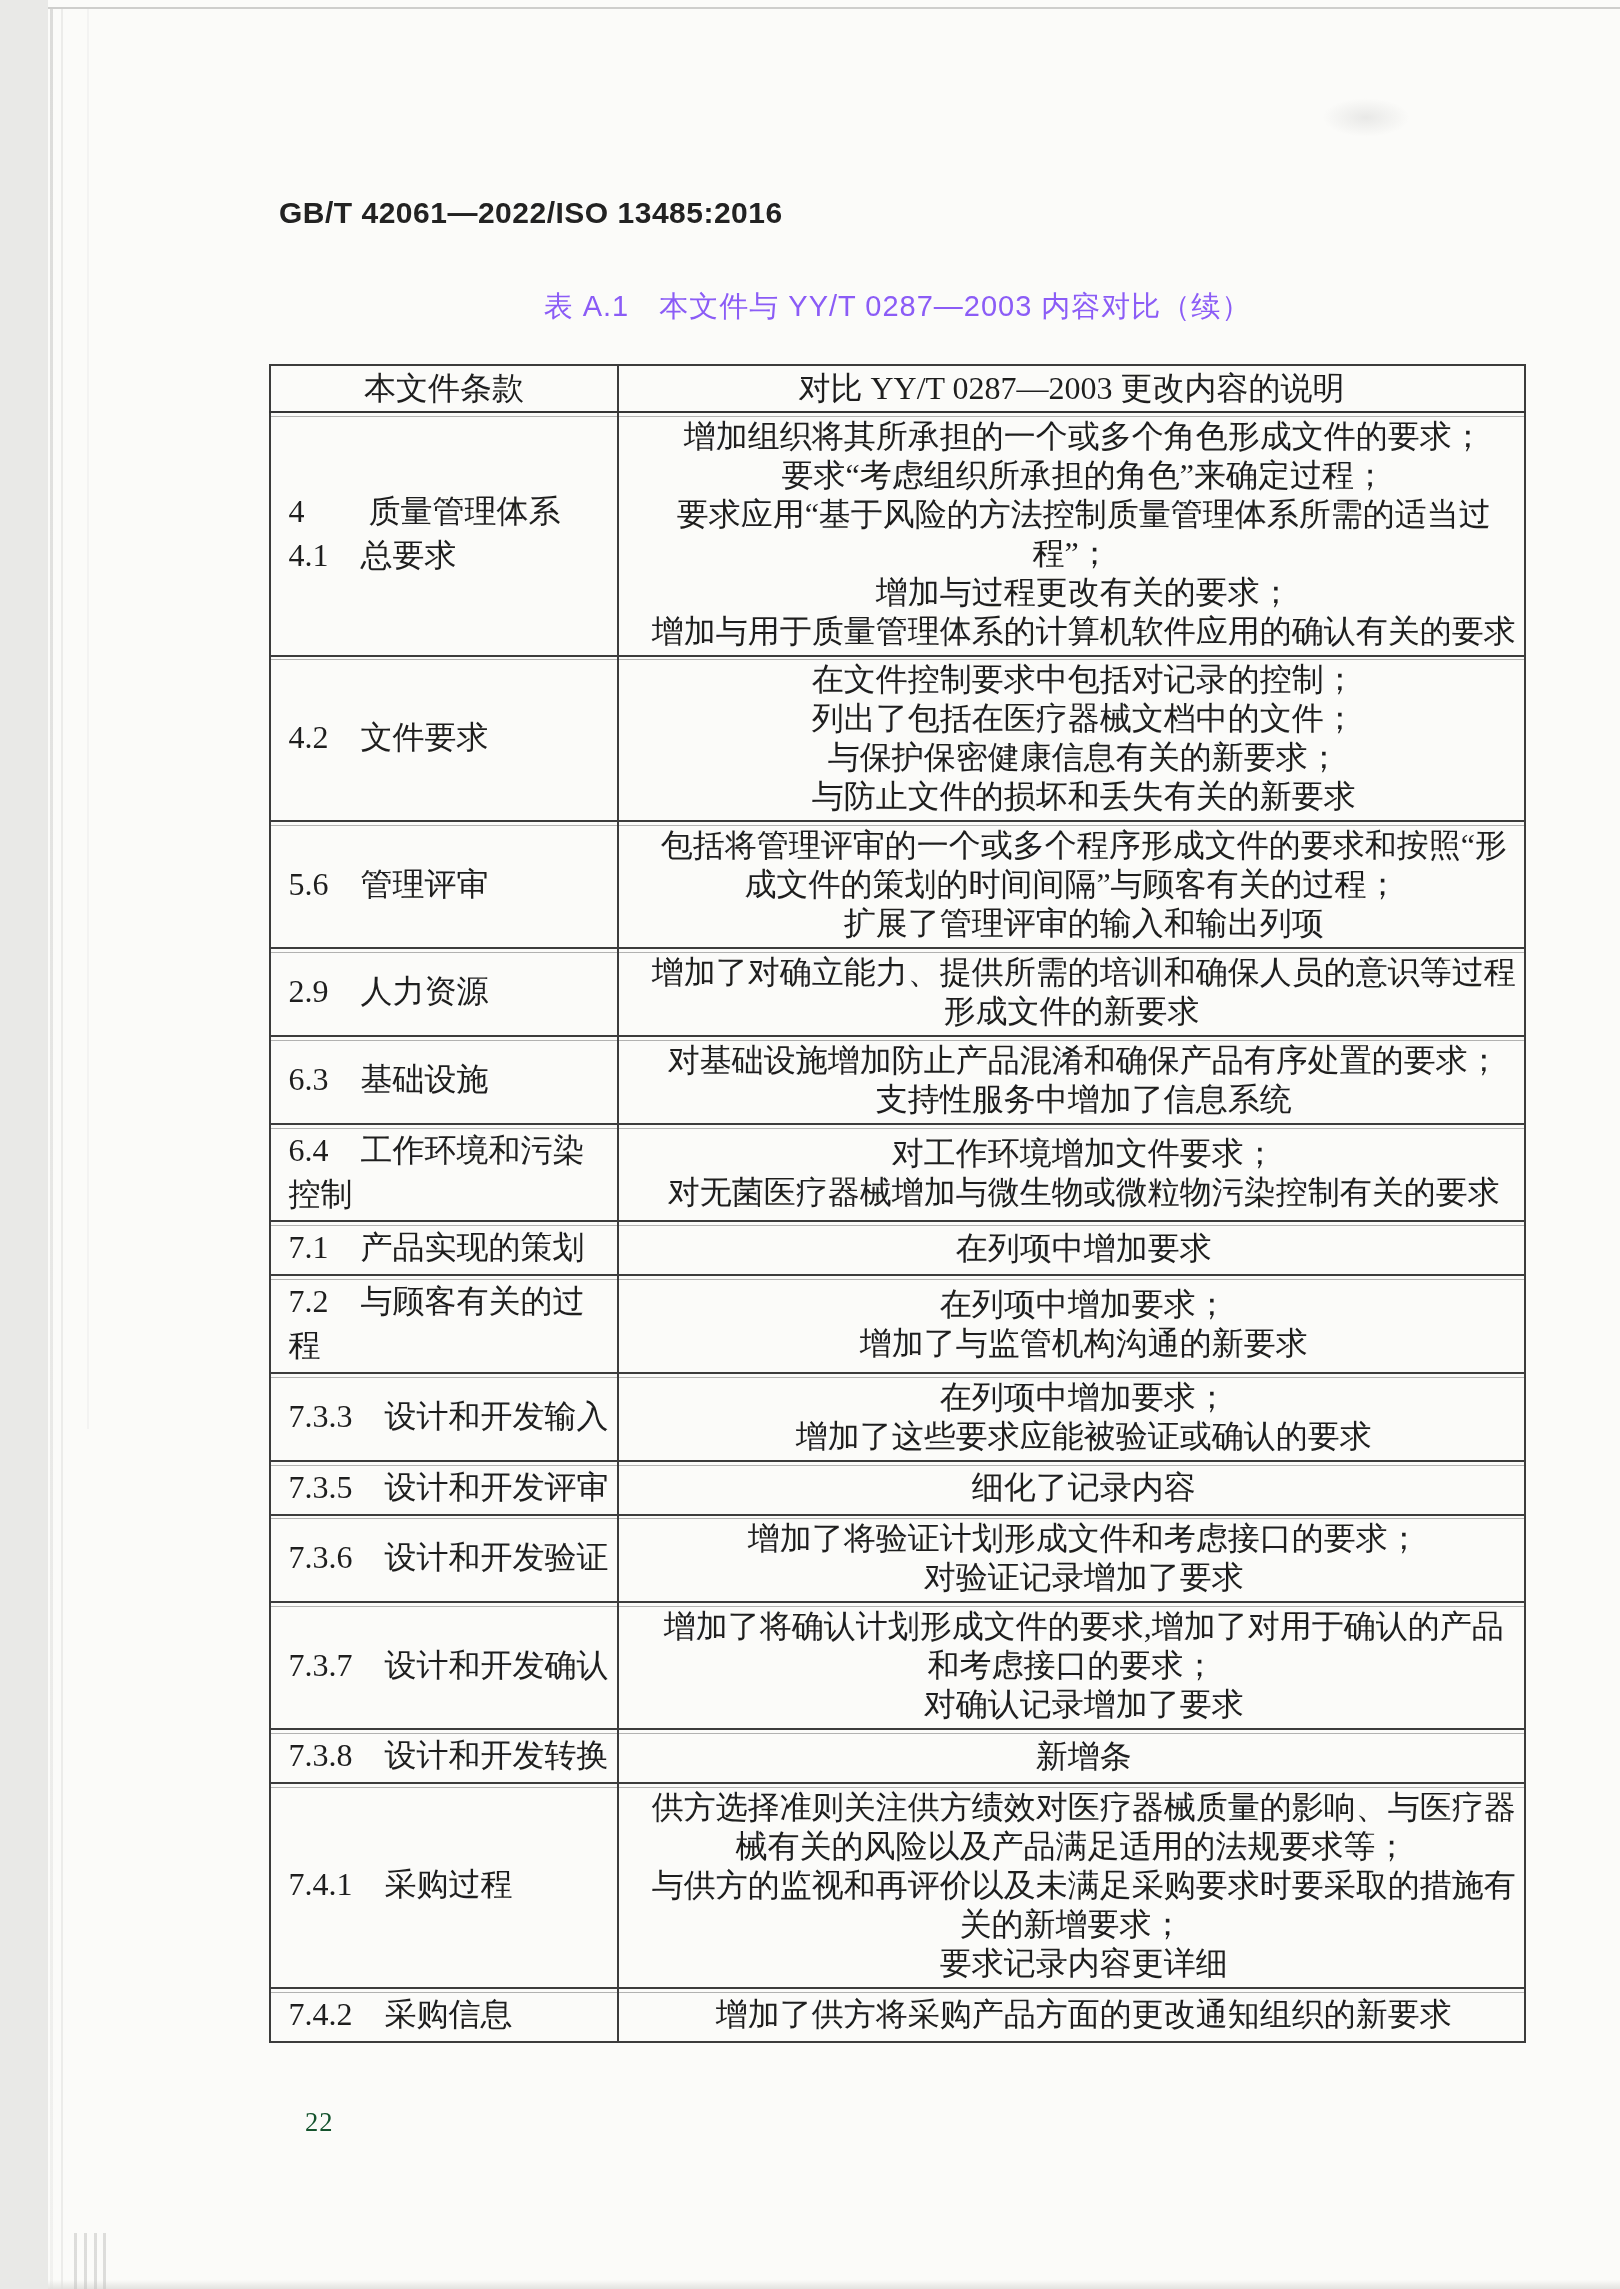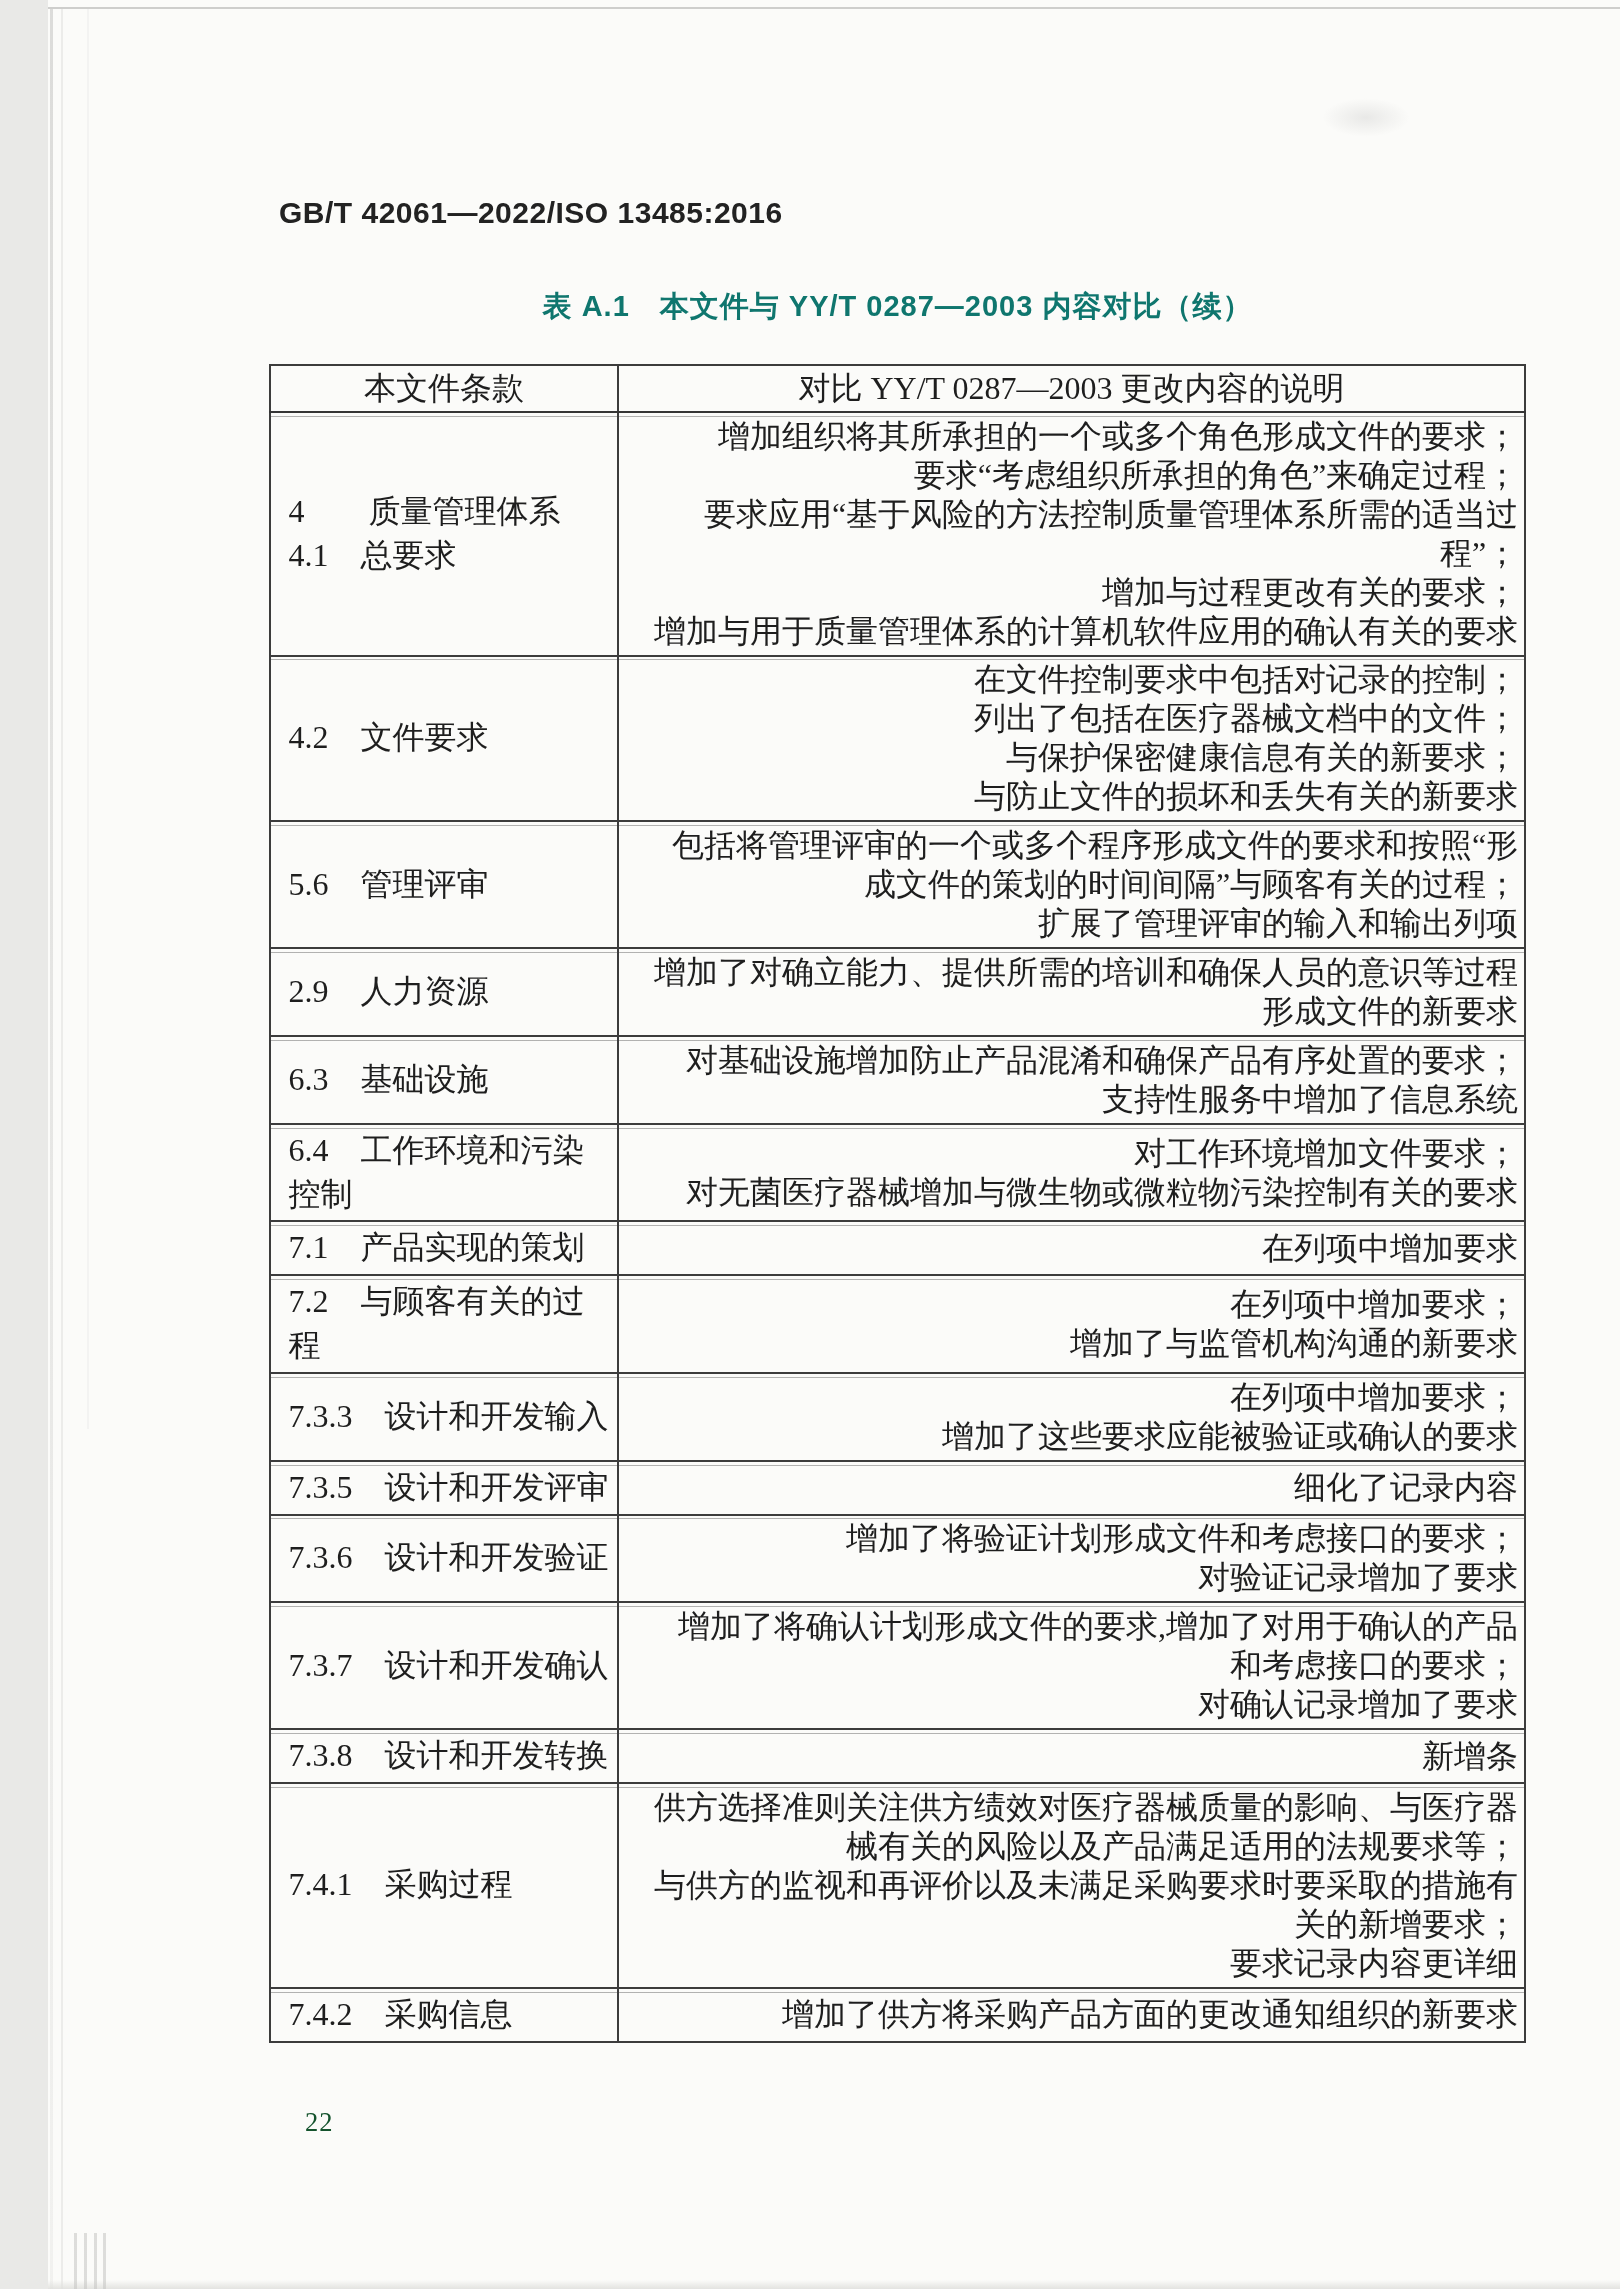--- a/index.html
+++ b/index.html
@@ -27,39 +27,39 @@
   
   .doc-number{
     position:absolute;left:231px;top:196px;
     font-family:"Liberation Sans","DejaVu Sans",sans-serif;
     font-weight:700;font-size:30px;letter-spacing:0.5px;color:#222;
   }
   .table-title{
     position:absolute;left:221px;top:287px;width:1257px;
     text-align:center;
     font-family:"Liberation Sans","DejaVu Sans",sans-serif;
-    font-weight:700;font-size:29px;letter-spacing:1px;color:#0f766e;
+    font-weight:400;font-size:29px;letter-spacing:1px;color:#8b5cf6;
   }
   
   table.cmp{
     position:absolute;left:221px;top:364px;width:1257px;
     border-collapse:collapse;table-layout:fixed;
     font-size:32px;color:#1e1e1e;
     border:2.9px solid #353535;
   }
   .cmp col.c1col{width:348px;}
   .cmp th,.cmp td{border:2px solid #3c3c3c;}
   .cmp th{
     font-weight:400;text-align:center;vertical-align:middle;
     line-height:37px;padding:3.9px 3.9px;border-bottom:2.9px solid #353535;
   }
   .cmp td{vertical-align:middle;}
   .cmp td.c1{padding:3.9px 7.8px 3.9px 17.6px;}
   .cmp td.c2{padding:3.9px 5.9px;}
-  .cmp td.c2 p{margin:0;line-height:39px;text-indent:24.5px;text-align:right;}
+  .cmp td.c2 p{margin:0;line-height:39px;text-indent:24.5px;text-align:center;}
   
   .cmp tbody td{
     background-image:linear-gradient(rgba(105,105,105,.5),rgba(105,105,105,.5));
     background-repeat:no-repeat;background-size:100% 1px;background-position:0 2.9px;
   }
   .page-number{
     position:absolute;left:257px;top:2107px;
     font-size:26.5px;letter-spacing:1px;color:#14532d;
   }
 </style>

